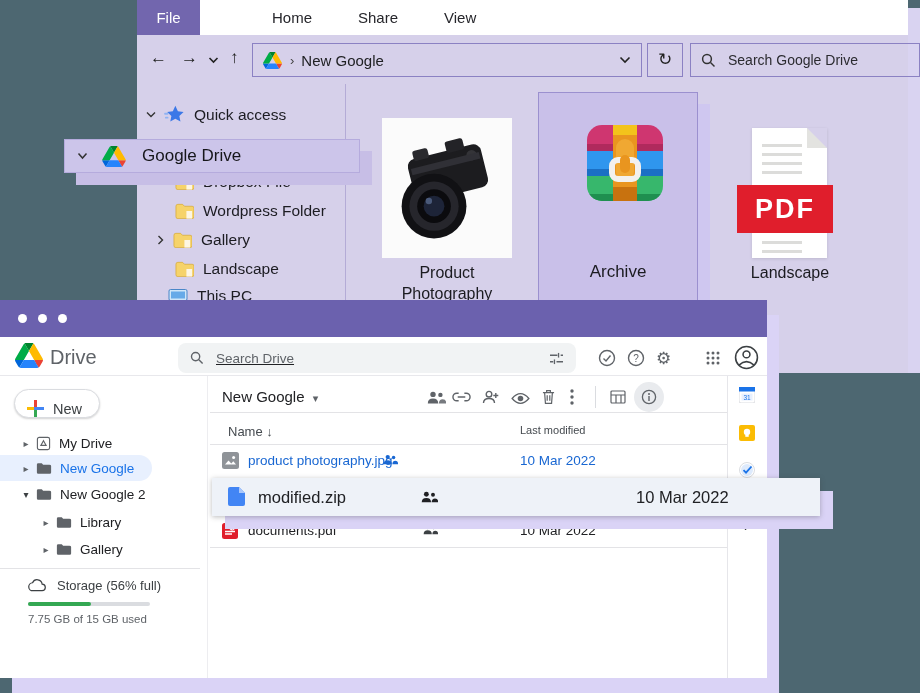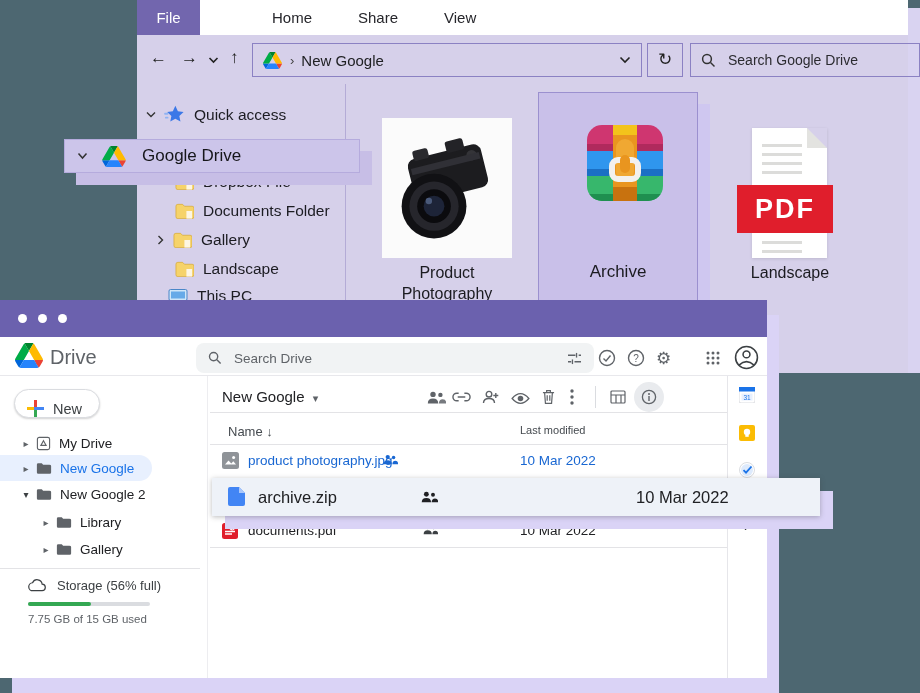--- a/index.html
+++ b/index.html
@@ -55,21 +55,21 @@
   .lbl-docs { left:593px; top:262px; width:120px; }
 
   
   .drive-backdrop { left:12px; top:315px; width:767px; height:378px; background:#dad3f6; }
   .drive { left:0; top:300px; width:767px; height:378px; background:#fff; overflow:hidden; }
   .d-titlebar { left:0; top:0; width:100%; height:37px; background:#6b61ae; }
   .d-dot { top:14px; width:9px; height:9px; border-radius:50%; background:#fff; }
   .d-header { left:0; top:37px; width:100%; height:39px; background:#fff; border-bottom:1px solid #e8e8ec; }
   .d-logo { left:15px; top:43px; }
   .d-wordmark { left:50px; top:46px; font-size:20px; color:#5f6368; }
-  .d-search { left:196px; top:43px; width:398px; height:30px; background:#f1f3f4; border-radius:8px; display:flex; align-items:center; padding:0 12px; }
+  .d-search { left:178px; top:43px; width:398px; height:30px; background:#f1f3f4; border-radius:8px; display:flex; align-items:center; padding:0 12px;text-decoration:underline; }
   .d-search-text { font-size:13.5px; color:#5f6368; margin-left:12px; }
   .d-hicon { color:#5f6368; }
   .d-avatar { left:734px; top:45px; }
   .d-side-line { left:207px; top:76px; width:1px; height:302px; background:#ededf0; }
   .d-panel-line { left:727px; top:76px; width:1px; height:302px; background:#e6e6ea; }
 
   .new-btn { left:14px; top:89px; width:86px; height:29px; background:#fff; border:1px solid #dadce0; border-radius:15px; box-shadow:0 1px 2px rgba(0,0,0,.18); display:flex; align-items:flex-end; padding:0 12px; }
   .new-label { font-size:14.5px; color:#3c4043; margin-left:9px; }
   .ds-row { display:flex; align-items:center; font-size:13.5px; color:#202124; height:26px; }
   .ds-caret { width:16px; font-size:10px; color:#5f6368; text-align:center; }
@@ -191,21 +191,21 @@
       </span>
       <span>Dropbox File</span>
     </div>
     <div class="abs tree-row row-wp">
       <span class="tree-ico">
         <svg width="19" height="16" viewBox="0 0 20 16">
             <path d="M1 3q0-2 2-2h5l2 2h8q2 0 2 2v9q0 2-2 2H3q-2 0-2-2z" fill="#f6d36a" stroke="#d8ab39" stroke-width=".8"></path>
             <path d="M12 8h6v8h-6z" fill="#fdf6e3"></path>
           </svg>
       </span>
-      <span>Documents Folder</span>
+      <span>Wordpress Folder</span>
     </div>
     <div class="abs tree-row row-gal">
       <span class="chev">
           <svg width="7" height="10" viewBox="0 0 7 10">
             <polyline points="1.5,1 5.5,5 1.5,9" fill="none" stroke="#333" stroke-width="1.4"></polyline>
           </svg>
         </span>
       <span class="tree-ico" style="margin-left:9px;">
         <svg width="19" height="16" viewBox="0 0 20 16">
             <path d="M1 3q0-2 2-2h5l2 2h8q2 0 2 2v9q0 2-2 2H3q-2 0-2-2z" fill="#f6d36a" stroke="#d8ab39" stroke-width=".8"></path>
@@ -597,21 +597,21 @@
   </div>
 
   <div class="abs float-backdrop"></div>
   <div class="abs float-row">
     <span>
       <svg width="17" height="21" viewBox="0 0 17 21">
           <path d="M0 2q0-2 2-2h9l6 6v11q0 2-2 2H2q-2 0-2-2z" fill="#4285f4"></path>
           <path d="M11 0l6 6h-6z" fill="#a9c7fb"></path>
         </svg>
     </span>
-    <span class="float-name">archive.zip</span>
+    <span class="float-name">modified.zip</span>
     <span class="float-people">
       <svg width="17" height="12" viewBox="0 0 19 13" fill="#202124">
           <circle cx="6" cy="3.4" r="2.7"></circle>
           <circle cx="13.4" cy="3.9" r="2.2"></circle>
           <path d="M.8 12.5q0-5 5.2-5t5.2 5z"></path>
           <path d="M11.8 12.5q.3-4.3 3.9-4.3t3.5 4.3z"></path>
         </svg>
     </span>
     <span class="float-date">10 Mar 2022</span>
   </div>

